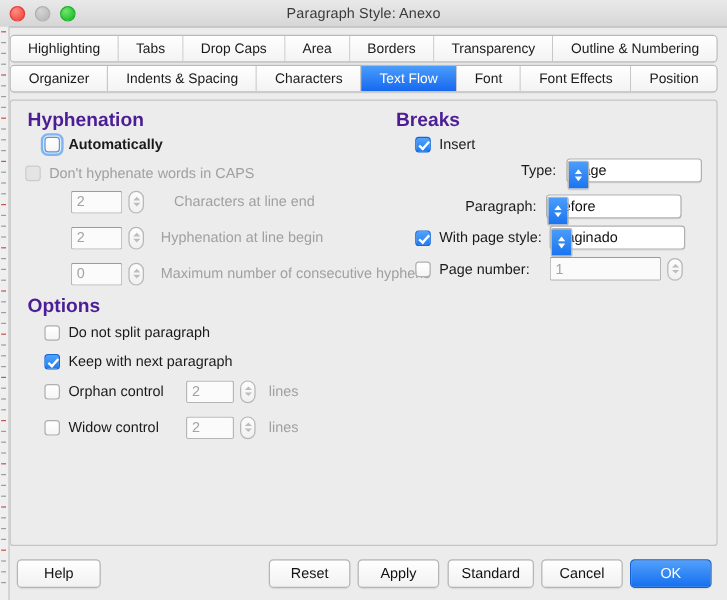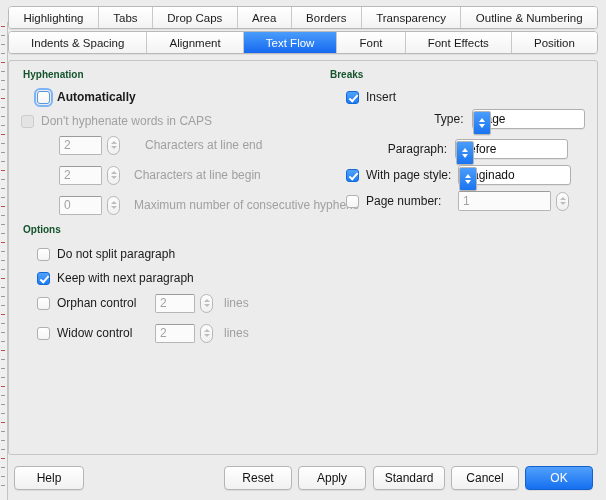--- a/index.html
+++ b/index.html
@@ -118,23 +118,23 @@
     margin: 4px 8px 0 8px;
     flex: 1 1 auto;
     background: #ececec;
     border: 1px solid #c5c5c5;
     border-radius: 3px;
     height: 388px;
   }
 
   .group-title {
     position: absolute;
-    font-size: 10px;
+    font-size: 16px;
     font-weight: bold;
-    color: #14532d;
+    color: #4c1d95;
   }
 
   .row {
     position: absolute;
     display: flex;
     align-items: center;
     height: 18px;
   }
 
   .lbl {
@@ -286,20 +286,28 @@
     background: linear-gradient(to bottom, #52a0fb 0%, #1570f0 100%);
     border-color: #1261cf;
     color: #ffffff;
   }
 </style>
 </head>
 <body>
 
 <div id="window">
 
+  <div id="titlebar">
+    <div class="traffic">
+      <span class="light close"></span>
+      <span class="light min"></span>
+      <span class="light zoom"></span>
+    </div>
+    <div class="title">Paragraph Style: Anexo</div>
+  </div>
 
   <div id="left-strip">
       <i class="tick red" style="top: 4px;"></i>
       <i class="tick" style="top: 13px;"></i>
       <i class="tick" style="top: 22px;"></i>
       <i class="tick" style="top: 31px;"></i>
       <i class="tick red" style="top: 40px;"></i>
       <i class="tick" style="top: 49px;"></i>
       <i class="tick" style="top: 58px;"></i>
       <i class="tick" style="top: 67px;"></i>
@@ -353,22 +361,23 @@
     <div class="tabrow" id="tabrow1">
         <div class="tab">Highlighting</div>
         <div class="tab">Tabs</div>
         <div class="tab">Drop Caps</div>
         <div class="tab">Area</div>
         <div class="tab">Borders</div>
         <div class="tab">Transparency</div>
         <div class="tab">Outline &amp; Numbering</div>
       </div>
     <div class="tabrow" id="tabrow2">
+        <div class="tab">Organizer</div>
         <div class="tab">Indents &amp; Spacing</div>
-        <div class="tab">Alignment</div>
+        <div class="tab">Characters</div>
         <div class="tab selected">Text Flow</div>
         <div class="tab">Font</div>
         <div class="tab">Font Effects</div>
         <div class="tab">Position</div>
       </div>
   </div>
 
   <div id="panel">
 
     <div class="group-title" style="left:14px; top:8px;">Hyphenation</div>
@@ -391,21 +400,21 @@
       </span>
       <span class="lbl dim" style="margin-left:25px;">Characters at line end</span>
     </div>
 
     <div class="row" style="left:50px; top:105px;">
       <span class="field dim" style="width:43px;">2</span>
       <span class="stepper dim" style="margin-left:5px;">
         <i class="ar up"></i>
           <i class="ar down"></i>
       </span>
-      <span class="lbl dim" style="margin-left:14px;">Characters at line begin</span>
+      <span class="lbl dim" style="margin-left:14px;">Hyphenation at line begin</span>
     </div>
 
     <div class="row" style="left:50px; top:135px;">
       <span class="field dim" style="width:43px;">0</span>
       <span class="stepper dim" style="margin-left:5px;">
         <i class="ar up"></i>
           <i class="ar down"></i>
       </span>
       <span class="lbl dim" style="margin-left:14px;">Maximum number of consecutive hyphens</span>
     </div>

